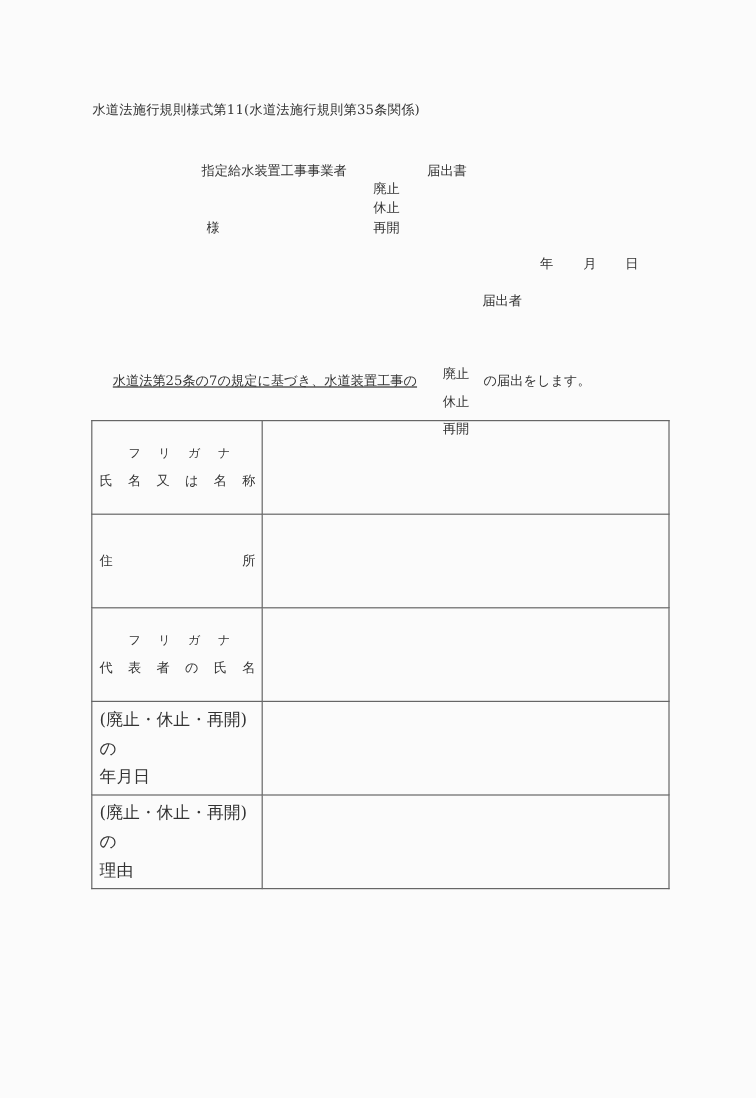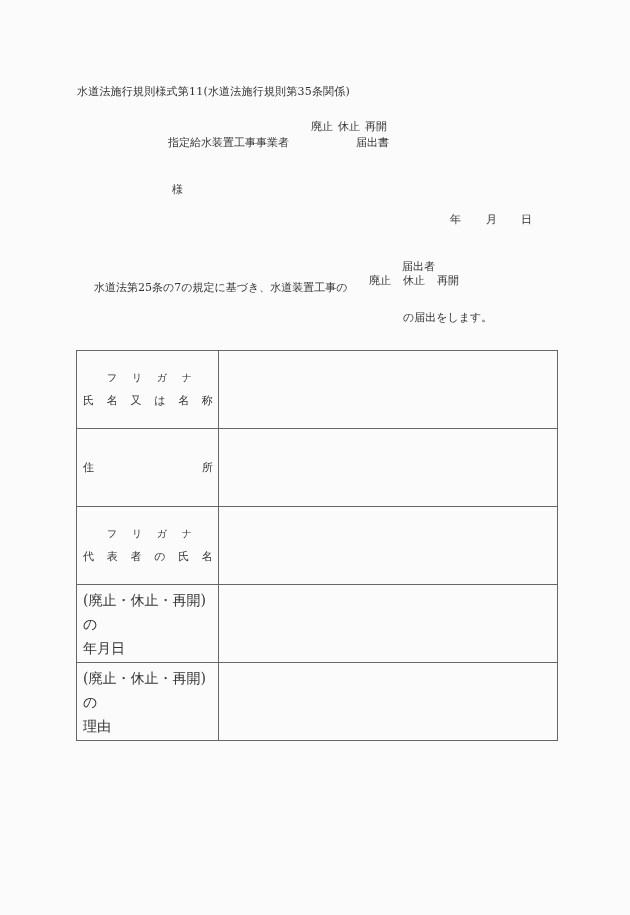--- a/index.html
+++ b/index.html
@@ -8,29 +8,29 @@
       background: #fbfbfb;
       position: relative;
       font-family: "DejaVu Serif", "Liberation Serif", serif;
       color: #333;
       font-size: 11px;
       overflow: hidden;
     }
     .abs { position: absolute; white-space: nowrap; line-height: 1; }
     .form-title { left: 77px; top: 86px; font-size: 11px; letter-spacing: 0.2px; text-align: right; }
     .heading-main { left: 168px; top: 137px; }
-    .stack { display: flex; flex-direction: row; }
+    .stack { display: flex; flex-direction: column; margin-top: 31px; }
     .heading-opts { left: 311px; top: 121px; gap: 5px; }
     .heading-suffix { left: 356px; top: 137px; }
     .sama { left: 172px; top: 184px; }
     .date-year { left: 450px; top: 214px; }
     .date-month { left: 486px; top: 214px; }
     .date-day { left: 521px; top: 214px; }
-    .applicant { left: 402px; top: 261px; }
-    .stmt-main { left: 94px; top: 282px; }
+    .applicant { left: 402px; top: 245px; }
+    .stmt-main { left: 94px; top: 312px; text-decoration: underline; }
     .stmt-opts { left: 369px; top: 275px; gap: 12px; }
     .stmt-suffix { left: 403px; top: 312px; }
 
     .form-table {
       position: absolute; left: 76px; top: 350px;
       width: 482px; border-collapse: collapse;
       border: 1.3px solid #555;
     }
     .form-table td {
       border: 1.3px solid #666;

